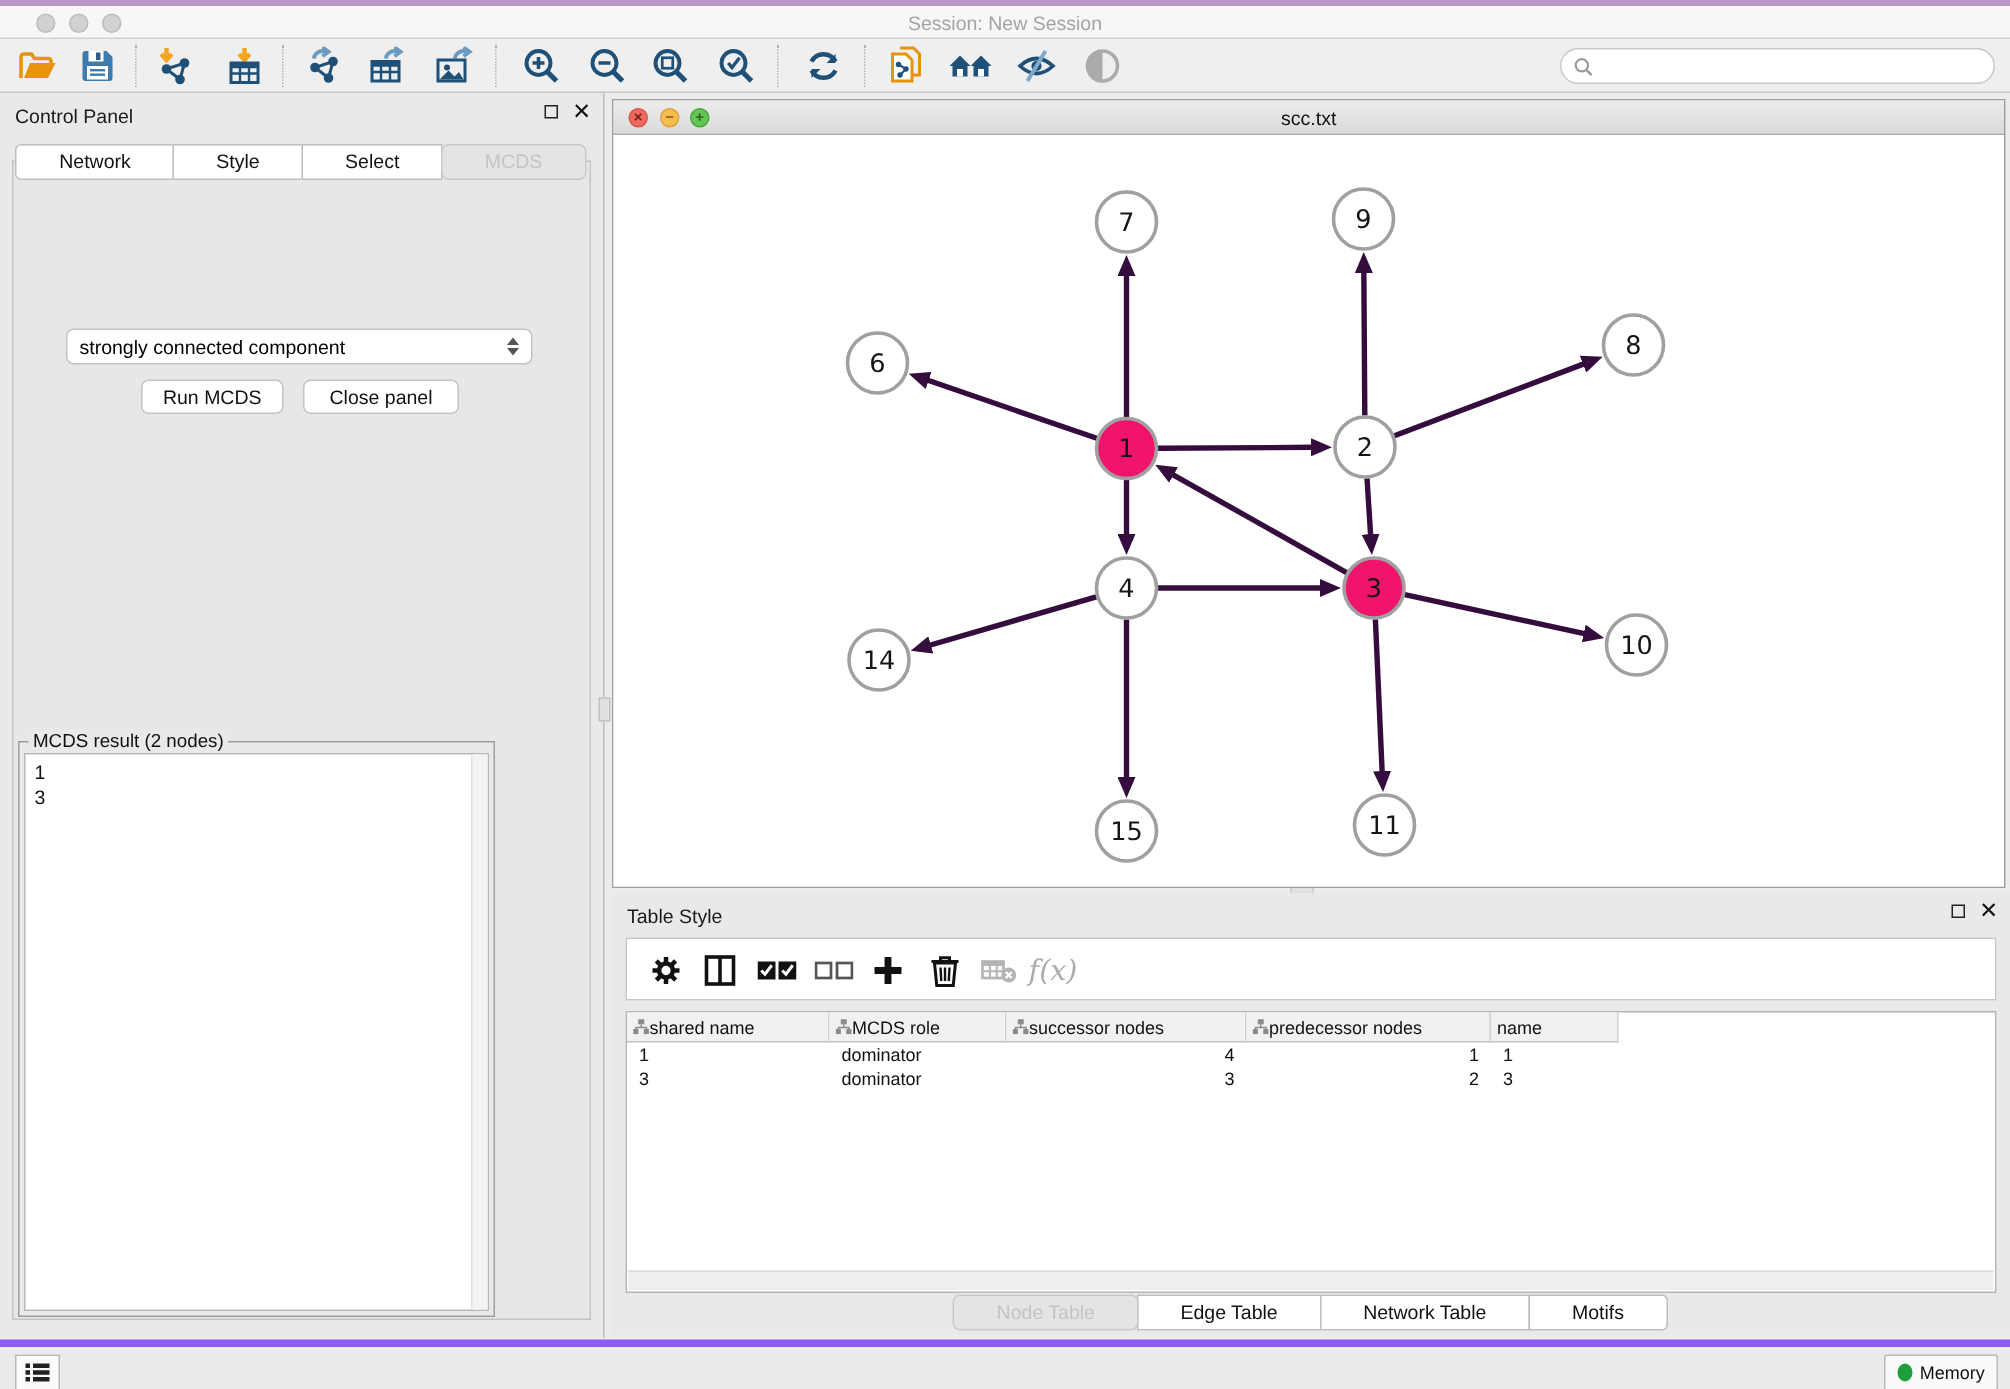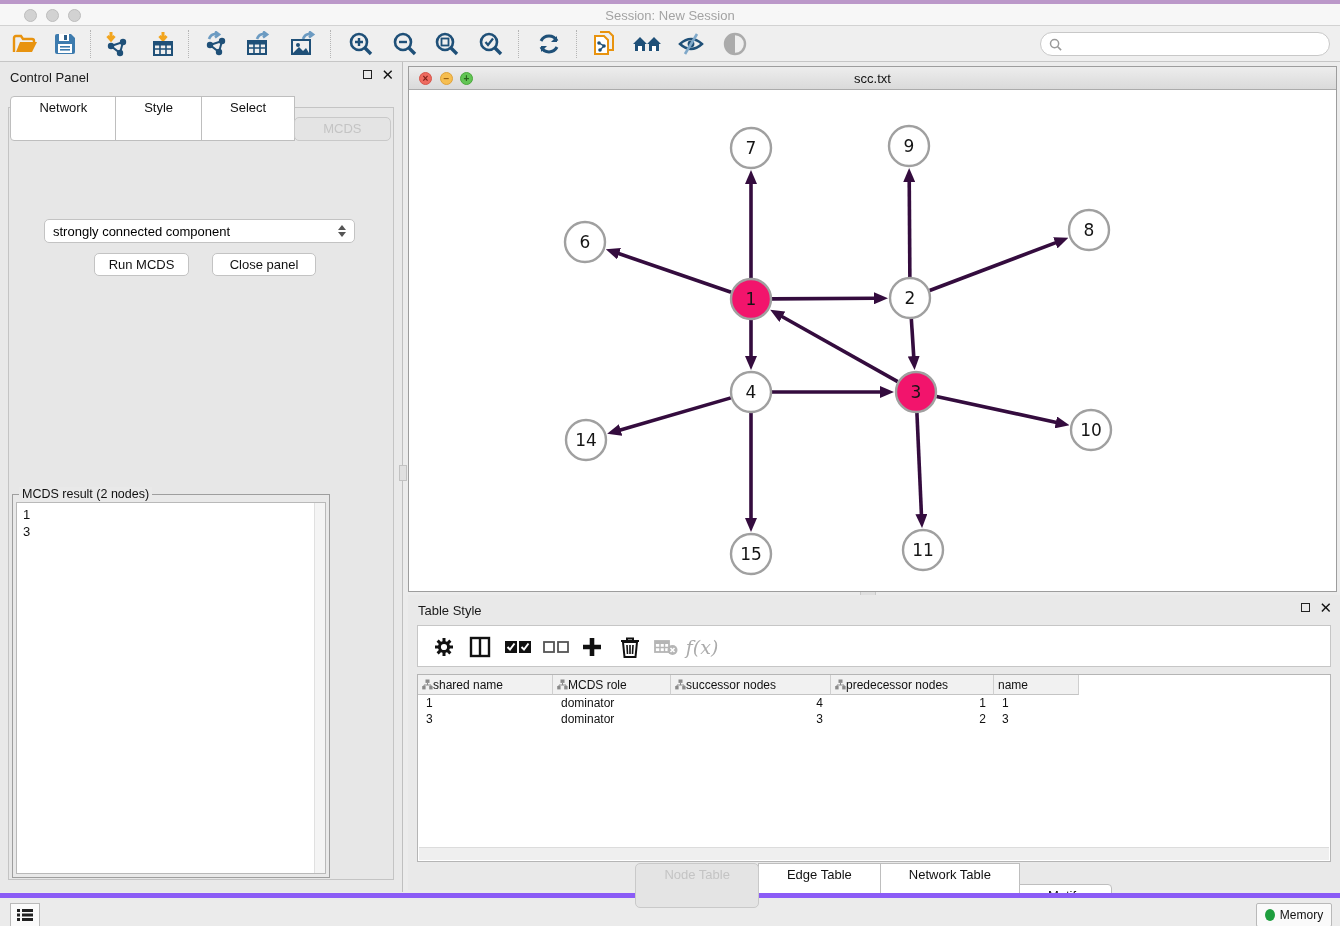--- a/index.html
+++ b/index.html
@@ -34,37 +34,37 @@
   .close-btn { font-size:15px; font-weight:bold; color:#111; line-height:9px; }
 
   .cp-content { position:absolute; left:8px; top:45px; width:386px; height:773px;
     border:1px solid #C4C4C4; background:#E7E7E7; }
 
   .tabs-row { position:absolute; left:0; width:100%; display:flex; justify-content:center; }
   .cp-tabs { top:34px; z-index:3; }
   .tab { border:1px solid #BEBEBE; background:#FFFFFF; color:#111; font-size:13px;
     padding:3px 28px 4px; margin-left:-1px; position:relative; cursor:default; white-space:nowrap; }
   .tab:first-child { border-top-left-radius:4px; border-bottom-left-radius:4px; }
-  .tab:last-child { border-top-right-radius:4px; border-bottom-right-radius:4px;margin-top:21px; }
+  .tab:last-child { border-top-right-radius:4px; border-bottom-right-radius:4px; }
   .tab.active { background:#E4E4E4; color:#C4C4C4; border-color:#C9C9C9;
     border-radius:5px; z-index:4; }
 
   .opt-label { position:absolute; left:0; width:100%; top:137px; text-align:center; font-size:13px; color:#111; }
   .dropdown { position:absolute; left:44px; top:157px; width:311px; height:24px; background:#FFF;
     border:1px solid #C3C3C3; border-radius:5px; display:flex; align-items:center; padding:0 8px; font-size:13px; }
   .dd-value { flex:1; }
   .dd-stepper { display:flex; flex-direction:column; gap:2px; align-items:center; }
   .dd-stepper i { display:block; width:0; height:0; border-left:4px solid transparent; border-right:4px solid transparent; }
   .dd-up { border-bottom:5px solid #555; }
   .dd-down { border-top:5px solid #555; }
 
   .mac-btn { position:absolute; top:191px; height:23px; background:#FFF; border:1px solid #C3C3C3;
     border-radius:5px; font-size:13px; font-family:inherit; color:#111; cursor:default; }
   .btn-run { left:94px; width:95px; }
-  .btn-close { left:202px; width:104px;margin-left:10px; }
+  .btn-close { left:202px; width:104px; }
 
   .result-fieldset { position:absolute; left:12px; top:432px; width:318px; height:384px;
     border:1px solid #9E9E9E; background:#E9E9E9; }
   .result-legend { position:absolute; left:6px; top:-8px; background:#E9E9E9; padding:0 3px; font-size:12.5px; color:#111; }
   .result-area { position:absolute; left:3px; top:7px; right:3px; bottom:3px; background:#FFF; border:1px solid #B9B9B9; }
   .result-text { position:absolute; left:6px; top:3px; font-size:13px; color:#111; line-height:17px; white-space:pre; font-family:inherit; }
   .result-scroll { position:absolute; right:0; top:0; width:11px; height:100%; background:#F4F4F4; border-left:1px solid #E0E0E0; }
 
   
   .net-window { position:absolute; left:408px; top:66px; width:929px; height:526px;

